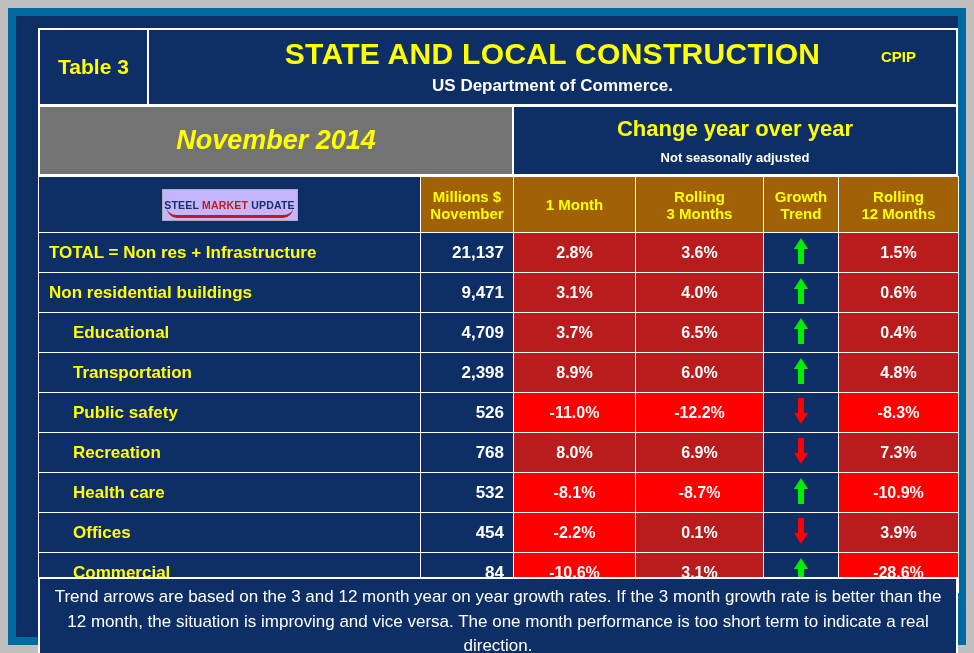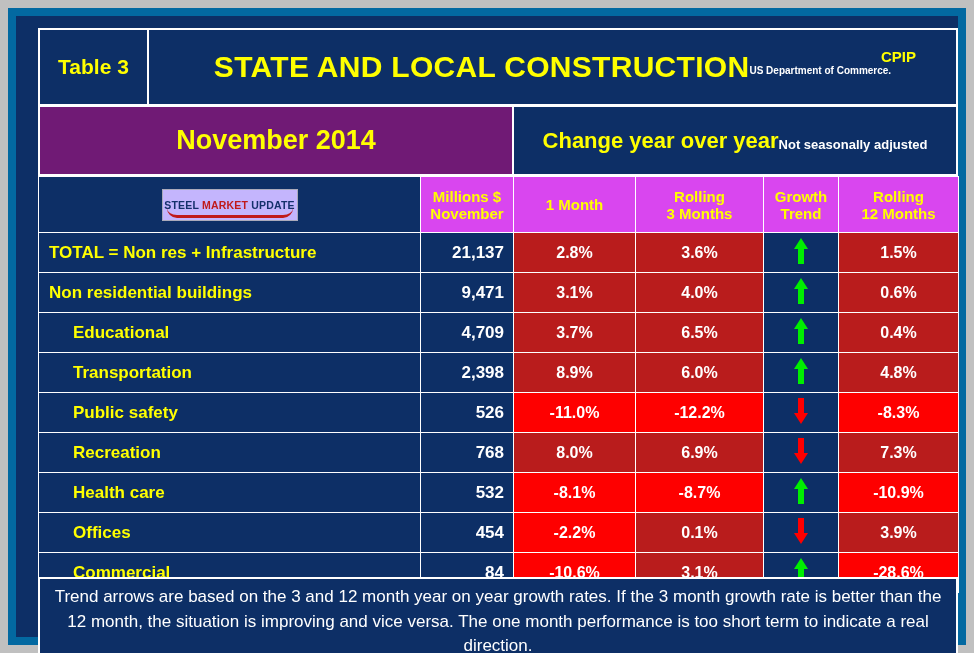--- a/index.html
+++ b/index.html
@@ -54,34 +54,34 @@
     font-weight: bold;
   }
   .title-right {
     flex: 1;
     border: 2px solid #ffffff;
     border-left: 1px solid #ffffff;
     box-sizing: border-box;
     background: #0d2f66;
     position: relative;
     display: flex;
-    flex-direction: row;
+    flex-direction: column;
     align-items: center;
     justify-content: center;
   }
   .maintitle {
     color: #ffff00;
     font-size: 30px;
     font-weight: bold;
     letter-spacing: 0.3px;
     line-height: 1.05;
   }
   .subtitle {
     color: #ffffff;
-    font-size: 10px;
+    font-size: 17px;
     font-weight: bold;
     margin-top: 6px;
   }
   .cpip {
     position: absolute;
     right: 40px;
     top: 18px;
     color: #ffff00;
     font-size: 15px;
     font-weight: bold;
@@ -96,36 +96,37 @@
   }
   .band2-left {
     width: 475px;
     border: 2px solid #ffffff;
     border-top: 1px solid #ffffff;
     border-right: 1px solid #ffffff;
     box-sizing: border-box;
     display: flex;
     align-items: center;
     justify-content: center;
-    background: #701a75;
+    background: #737373;
+    font-style: italic;
   }
   .band2-left span {
     color: #ffff00;
     font-size: 27px;
     font-weight: bold;
   }
   .band2-right {
     flex: 1;
     border: 2px solid #ffffff;
     border-top: 1px solid #ffffff;
     border-left: 1px solid #ffffff;
     box-sizing: border-box;
     background: #0d2f66;
     display: flex;
-    flex-direction: row;
+    flex-direction: column;
     align-items: center;
     justify-content: center;
   }
   .band2-right .chg {
     color: #ffff00;
     font-size: 22px;
     font-weight: bold;
   }
   .band2-right .nsa {
     color: #ffffff;
@@ -140,21 +141,21 @@
     width: 920px;
     border-collapse: collapse;
     table-layout: fixed;
   }
   table.main td, table.main th {
     border: 1px solid #ffffff;
     box-sizing: border-box;
     padding: 0;
   }
   thead th {
-    background: #d946ef;
+    background: #a16207;
     height: 56px;
     color: #ffff00;
     font-size: 15px;
     font-weight: bold;
     vertical-align: middle;
   }
   thead th.logo-cell {
     background: #0d2f66;
   }
   .logo-box {

